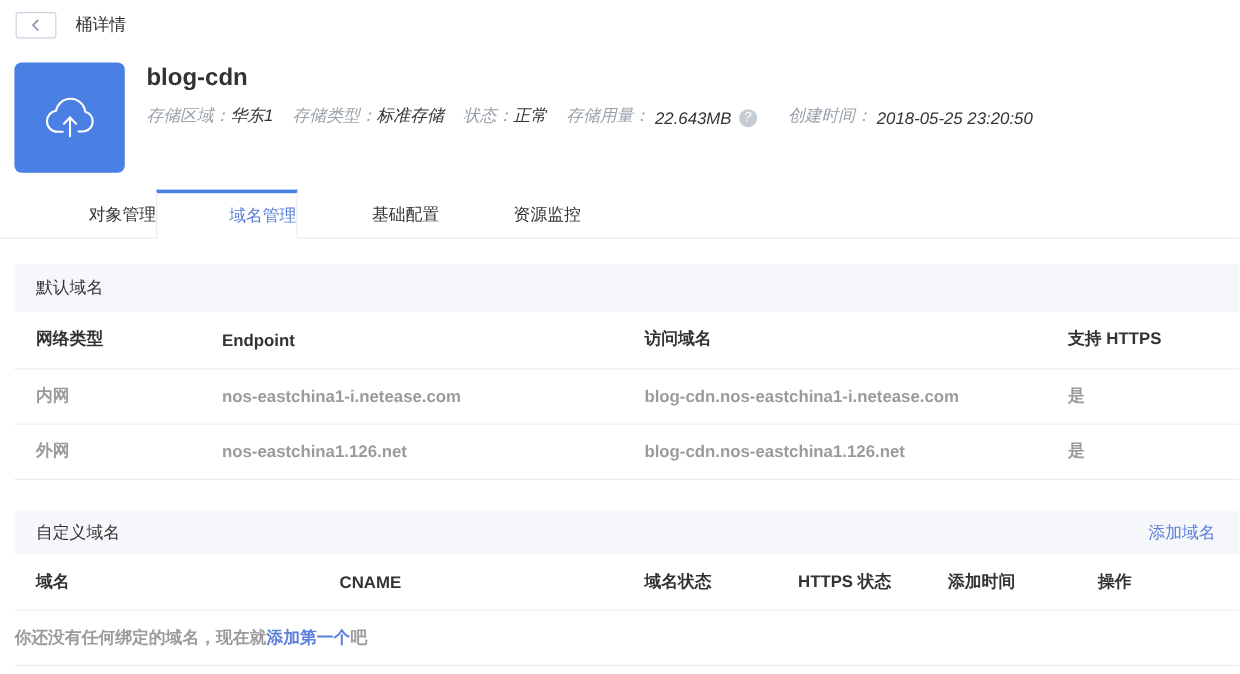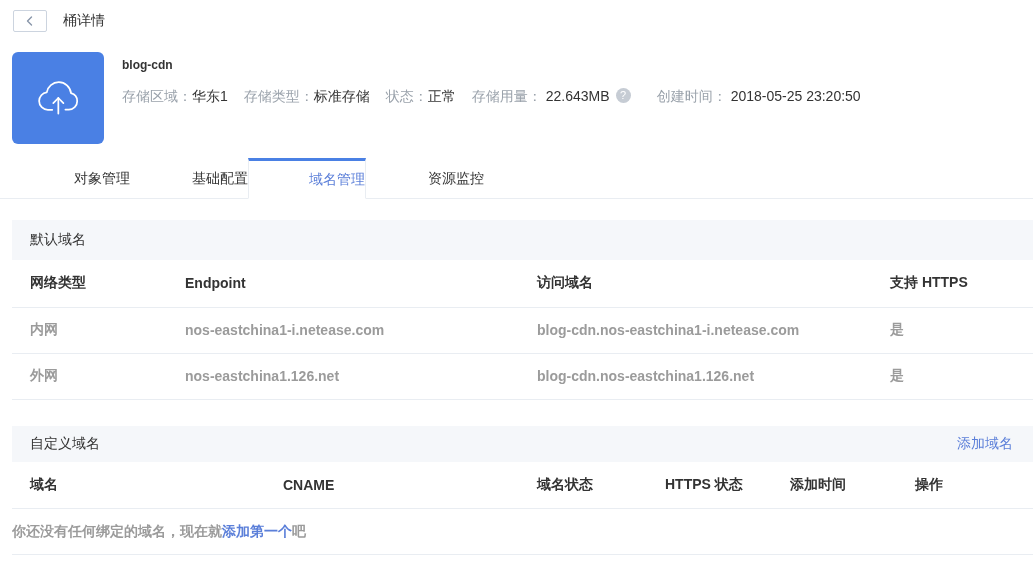--- a/index.html
+++ b/index.html
@@ -26,23 +26,23 @@
   }
   .topbar-title { margin-left: 16px; color: var(--text-dark); }
 
   
   .bucket-header { margin: 20px 0 0 12px; display: flex; }
   .bucket-icon {
     width: 92px; height: 92px; border-radius: 6px; background: var(--accent);
     display: flex; align-items: center; justify-content: center; flex: none;
   }
   .bucket-info { margin-left: 18px; padding-top: 3px; }
-  .bucket-name { font-size: 12px; font-weight: bold; line-height: 20px; }
+  .bucket-name { font-size: 20px; font-weight: bold; line-height: 20px; }
   .bucket-meta { margin-top: 13px; display: flex; align-items: center; color: var(--text-gray); }
-  .meta-item { display: flex; align-items: flex-start; margin-right: 16px; white-space: nowrap; }
+  .meta-item { display: flex; align-items: flex-end; margin-right: 16px; white-space: nowrap; font-style: italic; }
   .meta-item .val { color: var(--text-dark); }
   .help-icon {
     width: 15px; height: 15px; border-radius: 50%; background: #c6ccd4; color: #fff;
     font-size: 11px; line-height: 15px; text-align: center; margin: 0 6px; cursor: pointer;
   }
 
   
   .tabs { margin-top: 14px; padding-left: 12px; display: flex; border-bottom: 1px solid var(--border); }
   .tab {
     width: 118px; height: 40px; line-height: 40px; text-align: right;
@@ -125,22 +125,22 @@
       <span class="meta-item">
         <span>创建时间：</span>
         <span class="val" style="margin-left:4px;">2018-05-25 23:20:50</span>
       </span>
     </div>
   </div>
 </div>
 
 <div class="tabs">
   <div class="tab">对象管理</div>
+  <div class="tab active">域名管理</div>
   <div class="tab">基础配置</div>
-  <div class="tab active">域名管理</div>
   <div class="tab">资源监控</div>
 </div>
 
 <div class="section first">
   <div class="section-bar">
     <span>默认域名</span>
   </div>
   <table>
     <colgroup>
         <col style="width:155px">

